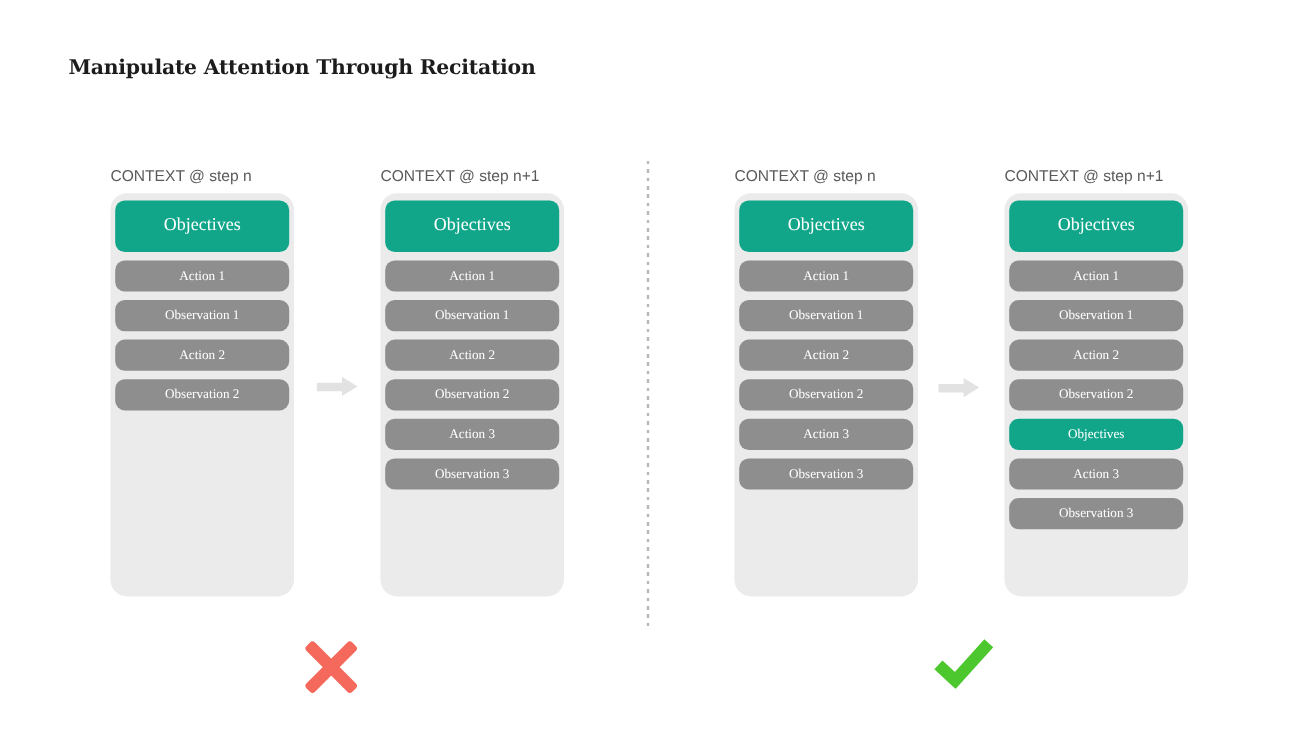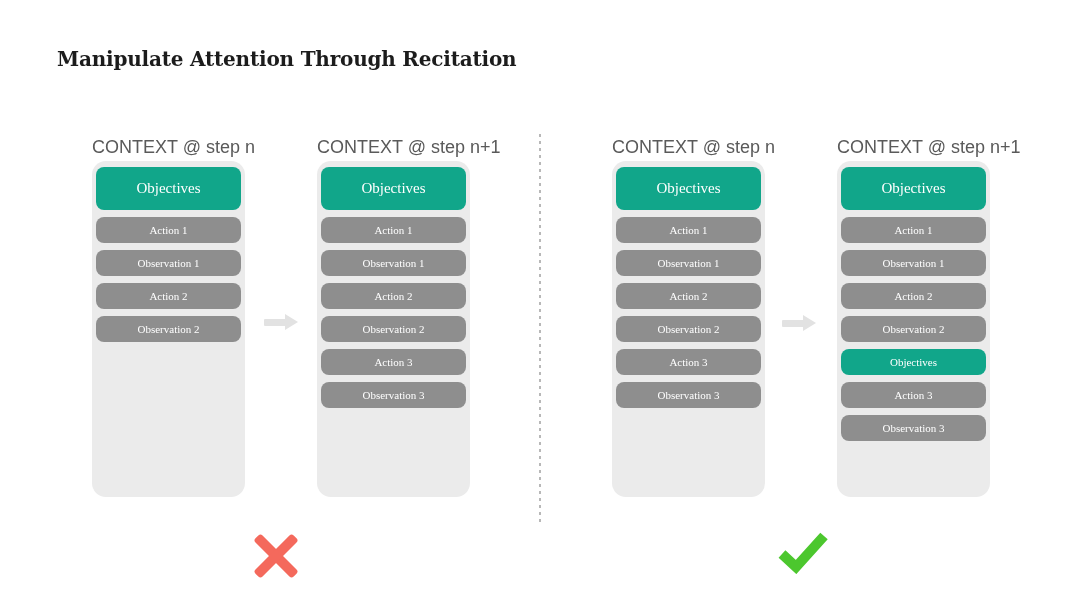--- a/index.html
+++ b/index.html
@@ -1,24 +1,24 @@
 <!DOCTYPE html>
 <html><head>
 <meta charset="utf-8">
 <style>
   * { margin:0; padding:0; box-sizing:border-box; }
   html,body { width:1080px; height:608px; background:#ffffff; overflow:hidden; }
   .slide { position:relative; width:1080px; height:608px; background:#ffffff;
            font-family:"Liberation Sans", sans-serif; }
 
   .title { position:absolute; left:57px; top:47px; font-family:"DejaVu Serif", serif;
-           font-weight:700; font-size:20px; letter-spacing:-0.2px; color:#1c1c1c; }
+           font-weight:700; font-size:17px; letter-spacing:-0.2px; color:#1c1c1c; }
 
   .panel { position:absolute; top:140px; width:153px; }
-  .panel-header { font-size:18px; line-height:14px; color:#5a5a5a; text-align:left;
+  .panel-header { font-size:13px; line-height:14px; color:#5a5a5a; text-align:left;
                   margin-bottom:7px; white-space:nowrap; }
   .panel-body { height:336px; background:#ebebeb; border-radius:14px;
                 padding:6px 4px; display:flex; flex-direction:column; gap:7px; }
 
   .box { flex:0 0 auto; height:26px; border-radius:8px; background:#8e8e8e;
          color:#ffffff; font-family:"Liberation Serif", serif; font-size:11px;
          display:flex; align-items:center; justify-content:center; }
   .box[data-type="objective"] { background:#11a68a; }
   .panel-body .box:first-child { height:43px; font-size:15px; }
 

